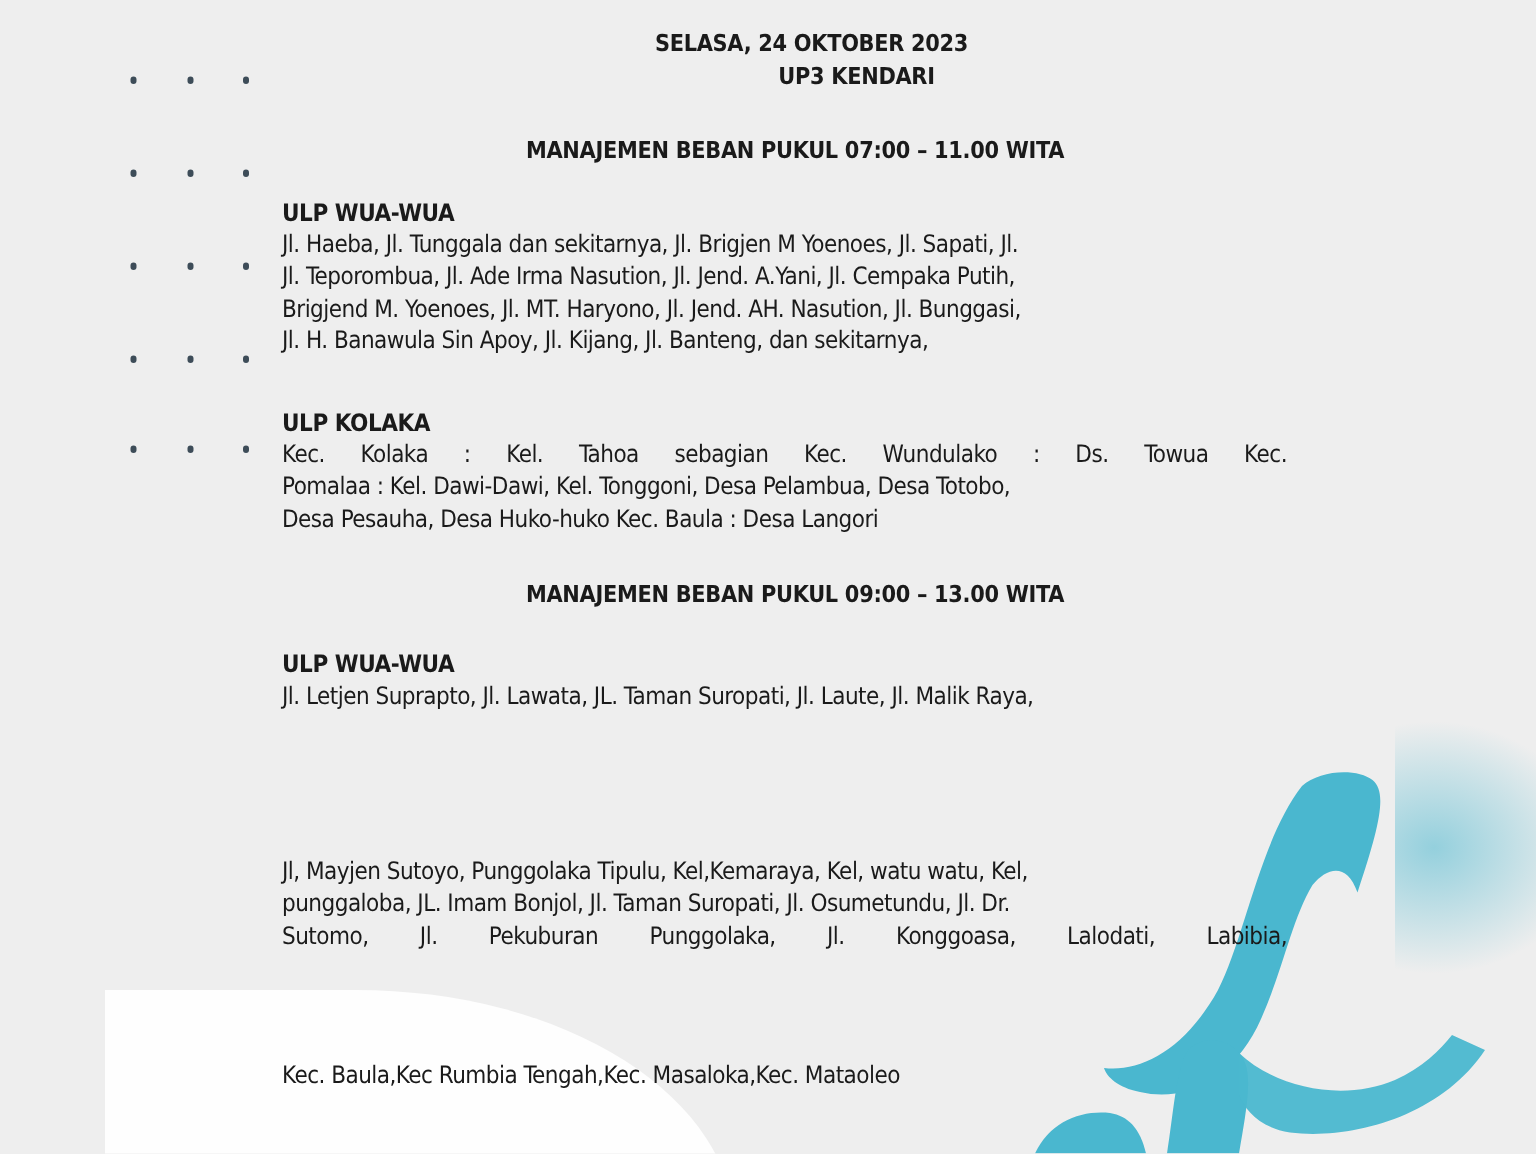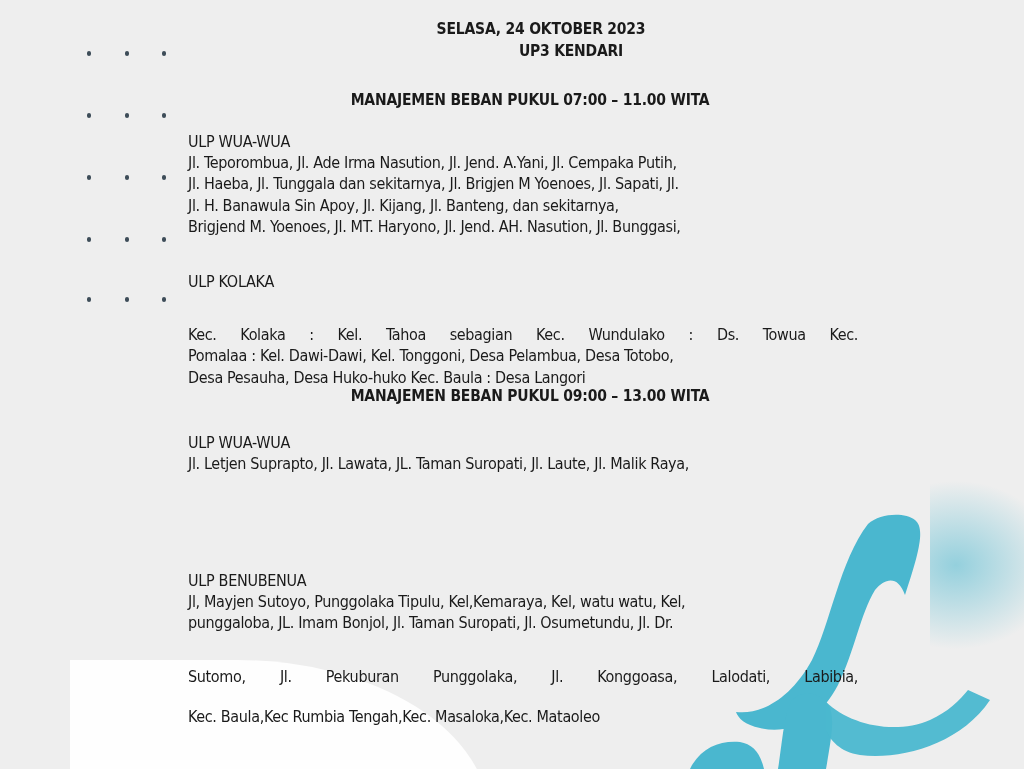--- a/index.html
+++ b/index.html
@@ -26,24 +26,24 @@
     .hdr {
       position: absolute; left: 0; width: 1024px; text-align: center;
       font-family: "DejaVu Sans Condensed", "DejaVu Sans", sans-serif;
       font-weight: bold; font-size: 15.5px; letter-spacing: -0.2px; margin-left: 29px;
     }
     .sect-title {
       position: absolute; left: 0; width: 1060px; text-align: center;
       font-weight: bold; font-size: 15.5px; letter-spacing: -0.2px;
     }
     .block { position: absolute; left: 188px; width: 680px; }
-    .ulp-name { font-weight: normal; font-size: 16px; line-height: 21px; letter-spacing: -0.3px; }
+    .ulp-name { font-weight: bold; font-size: 16px; line-height: 21px; letter-spacing: -0.3px; }
     .ulp-text { font-size: 16px; line-height: 21.3px; letter-spacing: -0.35px; }
     .ulp-text .ln { display: block; white-space: nowrap; }
-    .ulp-text .ln.just { text-align: justify; text-align-last: justify; white-space: normal; margin-top: 32px; }
+    .ulp-text .ln.just { text-align: justify; text-align-last: justify; white-space: normal; }
   </style>
 </head>
 <body>
 
 <div class="bg-glow-right"></div>
 <div class="bg-white-wave"></div>
 
 <div class="dots">
   <div class="dot" style="left:7px;top:6px"></div>
   <div class="dot" style="left:45px;top:6px"></div>
@@ -88,24 +88,24 @@
 
 <div class="content">
   <div class="hdr" style="top:20px">SELASA, 24 OKTOBER 2023</div>
   <div class="hdr" style="top:42px; left:30px">UP3 KENDARI</div>
 
   <div class="sect-title" style="top:91px">MANAJEMEN BEBAN PUKUL 07:00 – 11.00 WITA</div>
 
   <div class="block" style="top:131px">
     <div class="ulp-name">ULP WUA-WUA</div>
     <div class="ulp-text">
+      <span class="ln">Jl. Haeba, Jl. Tunggala dan sekitarnya, Jl. Brigjen M Yoenoes, Jl. Sapati, Jl.</span>
       <span class="ln">Jl. Teporombua, Jl. Ade Irma Nasution, Jl. Jend. A.Yani, Jl. Cempaka Putih,</span>
-      <span class="ln">Jl. Haeba, Jl. Tunggala dan sekitarnya, Jl. Brigjen M Yoenoes, Jl. Sapati, Jl.</span>
+      <span class="ln">Brigjend M. Yoenoes, Jl. MT. Haryono, Jl. Jend. AH. Nasution, Jl. Bunggasi,</span>
       <span class="ln">Jl. H. Banawula Sin Apoy, Jl. Kijang, Jl. Banteng, dan sekitarnya,</span>
-      <span class="ln">Brigjend M. Yoenoes, Jl. MT. Haryono, Jl. Jend. AH. Nasution, Jl. Bunggasi,</span>
     </div>
   </div>
 
   <div class="block" style="top:271px">
     <div class="ulp-name">ULP KOLAKA</div>
     <div class="ulp-text">
       <span class="ln just" style="width:670px">Kec. Kolaka : Kel. Tahoa sebagian Kec. Wundulako : Ds. Towua Kec.</span>
       <span class="ln">Pomalaa : Kel. Dawi-Dawi, Kel. Tonggoni, Desa Pelambua, Desa Totobo,</span>
       <span class="ln">Desa Pesauha, Desa Huko-huko Kec. Baula : Desa Langori</span>
     </div>
@@ -114,21 +114,20 @@
   <div class="sect-title" style="top:387px">MANAJEMEN BEBAN PUKUL 09:00 – 13.00 WITA</div>
 
   <div class="block" style="top:432px">
     <div class="ulp-name">ULP WUA-WUA</div>
     <div class="ulp-text">
       <span class="ln">Jl. Letjen Suprapto, Jl. Lawata, JL. Taman Suropati, Jl. Laute, Jl. Malik Raya,</span>
     </div>
   </div>
 
   <div class="block" style="top:570px">
-    <div class="ulp-name">ULP BENUBENUA</div>
     <div class="ulp-text">
       <span class="ln">Jl, Mayjen Sutoyo, Punggolaka Tipulu, Kel,Kemaraya, Kel, watu watu, Kel,</span>
       <span class="ln">punggaloba, JL. Imam Bonjol, Jl. Taman Suropati, Jl. Osumetundu, Jl. Dr.</span>
       <span class="ln just" style="width:670px">Sutomo, Jl. Pekuburan Punggolaka, Jl. Konggoasa, Lalodati, Labibia,</span>
     </div>
   </div>
 
   <div class="block" style="top:706px">
     <div class="ulp-text">
       <span class="ln">Kec. Baula,Kec Rumbia Tengah,Kec. Masaloka,Kec. Mataoleo</span>

